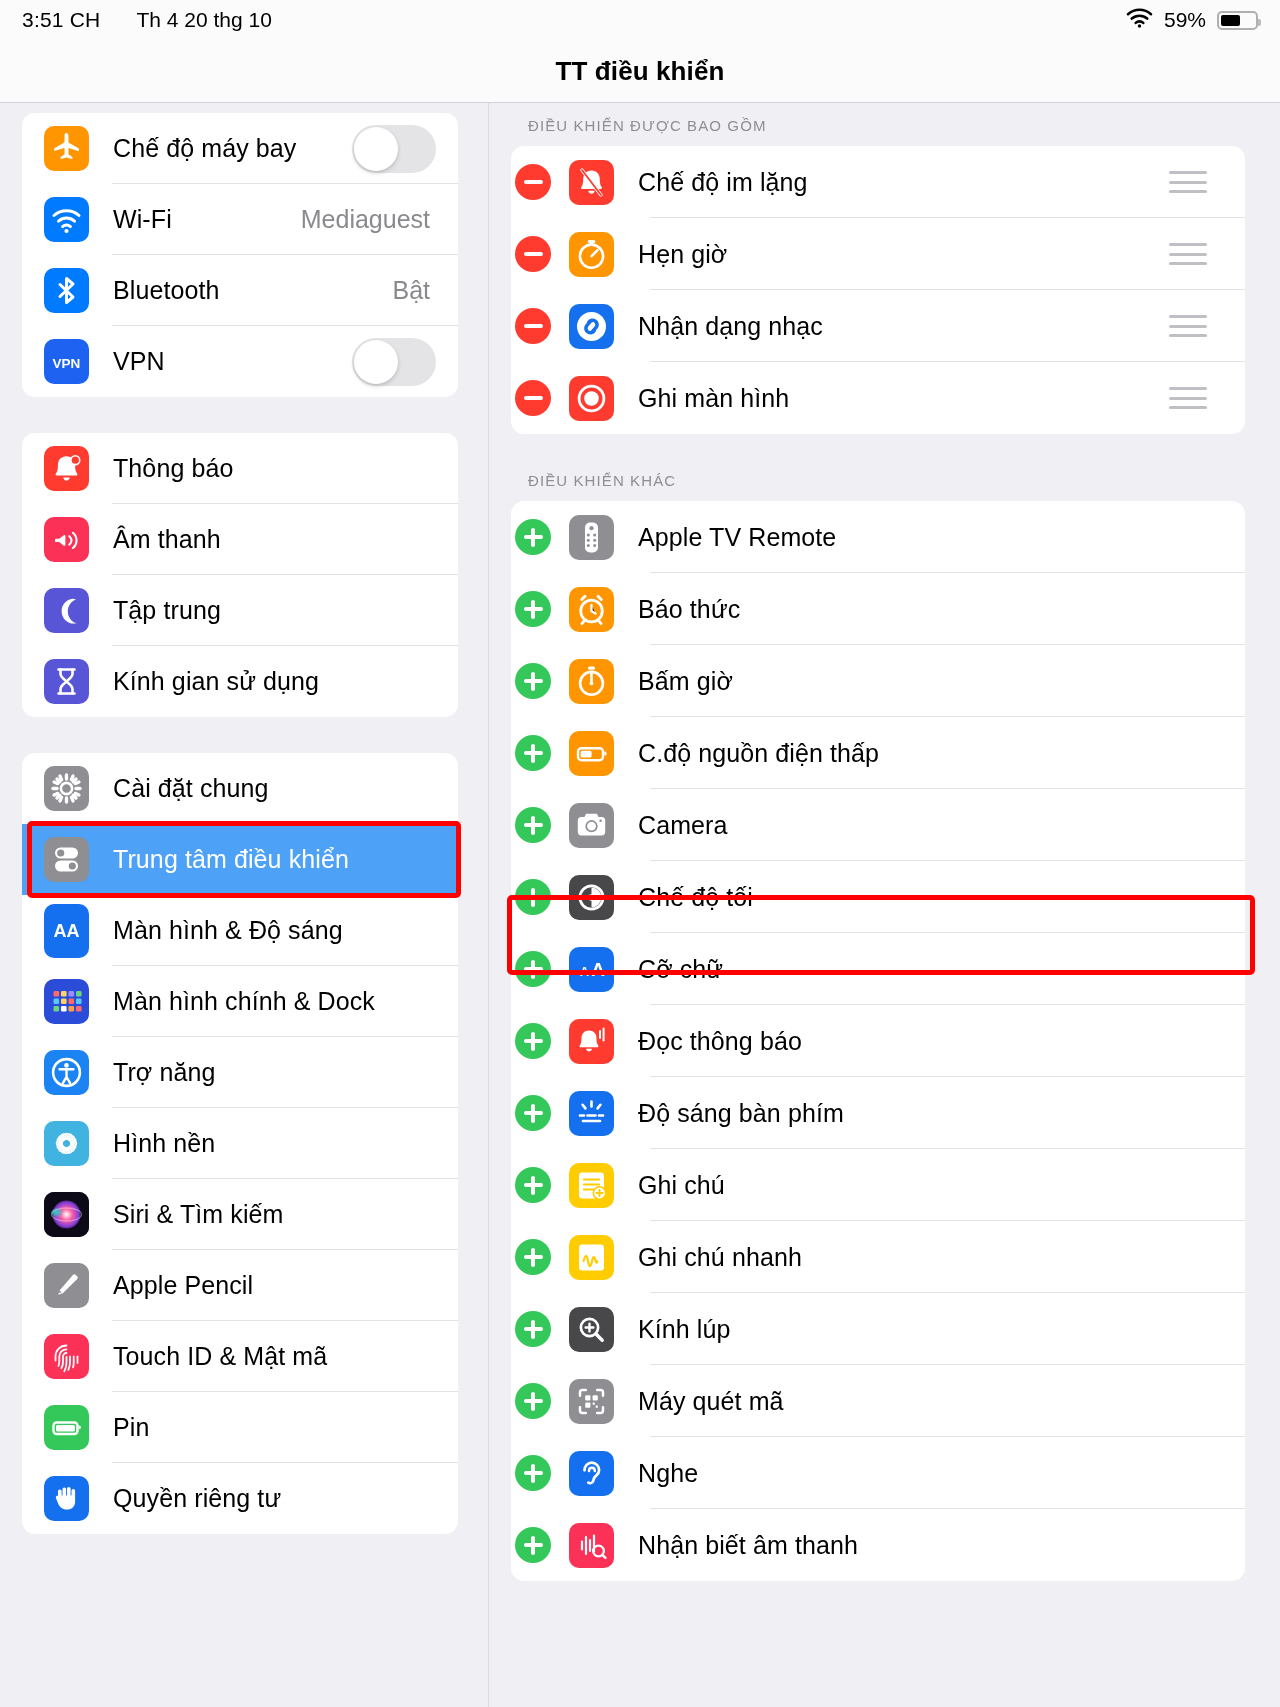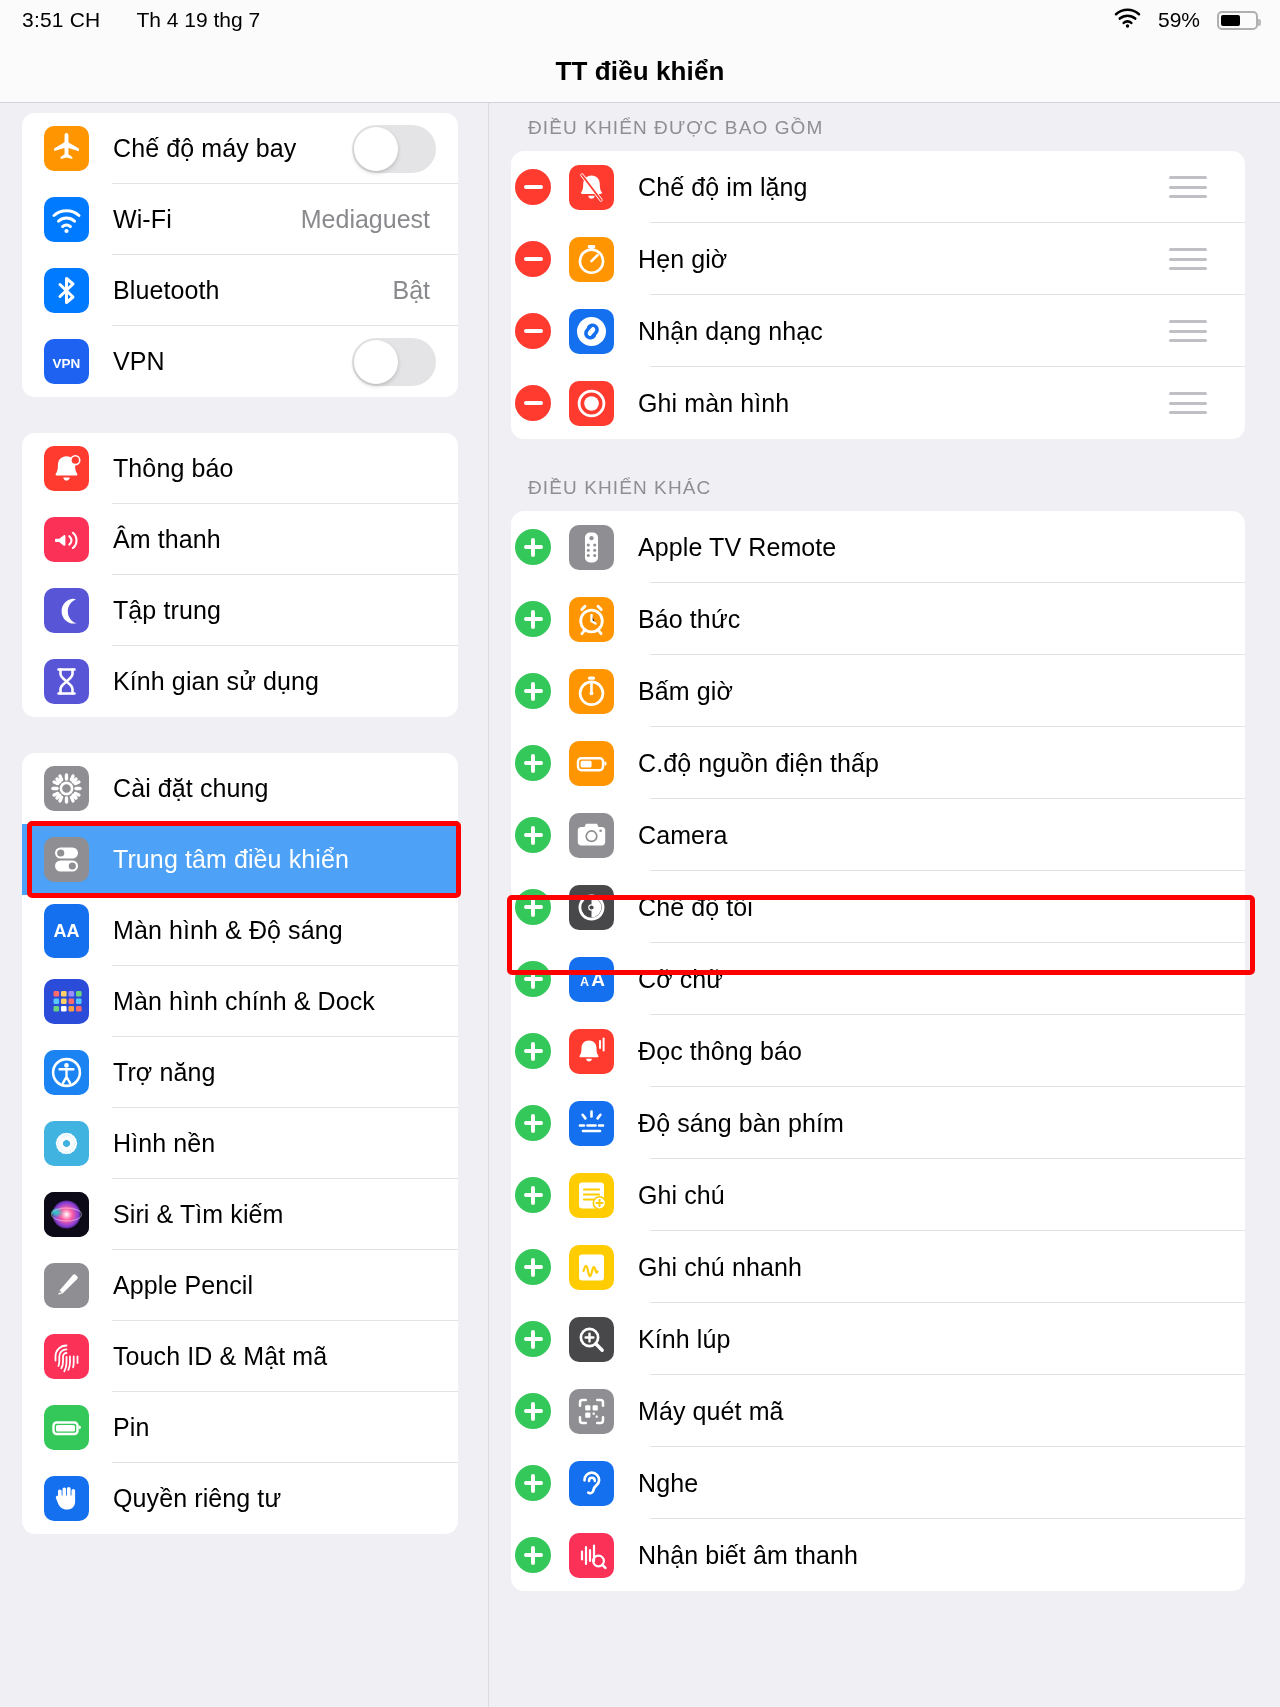--- a/index.html
+++ b/index.html
@@ -15,21 +15,21 @@
   .statusbar {
     height: 40px; flex: 0 0 40px;
     display: flex; align-items: center;
     padding: 0 22px 0 22px;
     font-size: 21px; color: #000;
     background: #fbfbfc;
   }
   .sb-left { display: flex; align-items: baseline; gap: 36px; }
   .sb-time { font-weight: 400; letter-spacing: .2px; }
   .sb-date { font-weight: 400; }
-  .sb-right { margin-left: auto; display: flex; align-items: center; gap: 17px; }
+  .sb-right { margin-left: auto; display: flex; align-items: center; gap: 11px; }
   .sb-batt-pct { font-size: 21px; }
   .batt-shell {
     width: 41px; height: 19px; border: 2px solid #0000004d; border-radius: 5px;
     position: relative; display: flex; align-items: center; padding: 2px;
   }
   .batt-shell::after {
     content: ""; position: absolute; right: -5px; top: 6px;
     width: 3px; height: 7px; background: #00000040; border-radius: 0 2px 2px 0;
   }
   .batt-fill { height: 100%; background: #000; border-radius: 2px; }
@@ -116,21 +116,21 @@
   .redbox {
     position: absolute;
     border: 5px solid #ff0000;
     border-radius: 5px;
     pointer-events: none;
     z-index: 20;
   }
 
   
   .section-header {
-    font-size: 19px; color: #8e8e93; letter-spacing: 1.1px;
+    font-size: 15px; color: #8e8e93; letter-spacing: 1.1px;
     padding: 4px 0 12px 39px;
     text-transform: uppercase;
   }
   .detail .row { height: 72px; padding-left: 4px; }
   .detail .row .sep { left: 139px; right: 0; }
 
   .badge {
     width: 36px; height: 36px; flex: 0 0 36px; border-radius: 50%;
     display: flex; align-items: center; justify-content: center;
     position: relative; margin-right: 18px;
@@ -152,21 +152,21 @@
   .drag-handle i { display: block; height: 3px; background: #bfbfc4; border-radius: 2px; }
 </style>
 </head>
 <body>
 
 <div class="screen">
 
   <div class="statusbar">
     <div class="sb-left">
       <span class="sb-time">3:51 CH</span>
-      <span class="sb-date">Th 4 19 thg 7</span>
+      <span class="sb-date">Th 4 20 thg 10</span>
     </div>
     <div class="sb-right">
       <span>
         <svg width="27" height="20" viewBox="0 0 27 20">
             <g fill="none" stroke="#000" stroke-width="2.6" stroke-linecap="round">
           <path d="M2 6.2C5.3 3.3 9.2 1.8 13.5 1.8S21.7 3.3 25 6.2"></path>
           <path d="M5.8 10.6c2.2-1.9 4.9-2.9 7.7-2.9s5.5 1 7.7 2.9"></path>
           <path d="M9.7 14.9c1.1-1 2.4-1.5 3.8-1.5s2.7.5 3.8 1.5"></path>
         </g>
             <circle cx="13.5" cy="18" r="1.7" fill="#000"></circle>

